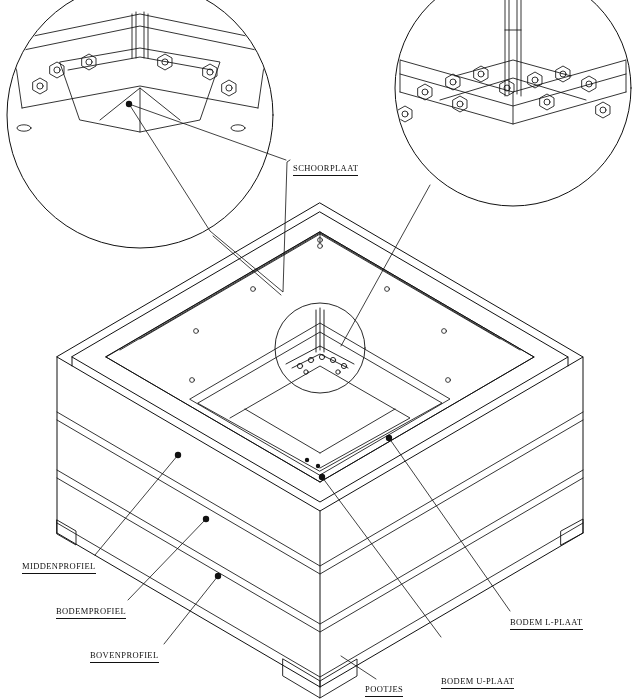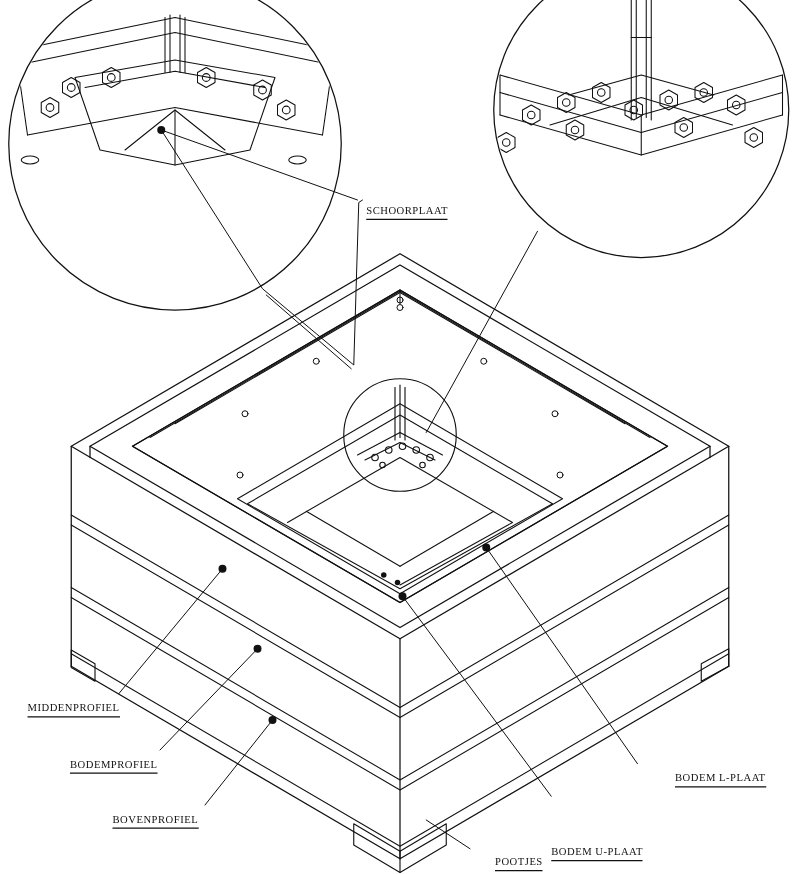--- a/index.html
+++ b/index.html
@@ -260,19 +260,19 @@
   </svg>
 
   <div class="lbl" style="left:293px; top:163px;">SCHOORPLAAT</div>
 
   <div class="lbl" style="left:22px; top:561px;">MIDDENPROFIEL</div>
 
   <div class="lbl" style="left:56px; top:606px;">BODEMPROFIEL</div>
 
   <div class="lbl" style="left:90px; top:650px;">BOVENPROFIEL</div>
 
-  <div class="lbl" style="left:396px; top:684px;">POOTJES</div>
+  <div class="lbl" style="left:365px; top:684px;">POOTJES</div>
 
   <div class="lbl" style="left:441px; top:676px;">BODEM U-PLAAT</div>
 
-  <div class="lbl" style="left:540px; top:617px;">BODEM L-PLAAT</div>
+  <div class="lbl" style="left:510px; top:617px;">BODEM L-PLAAT</div>
 
 </div>
 
 </body></html>

